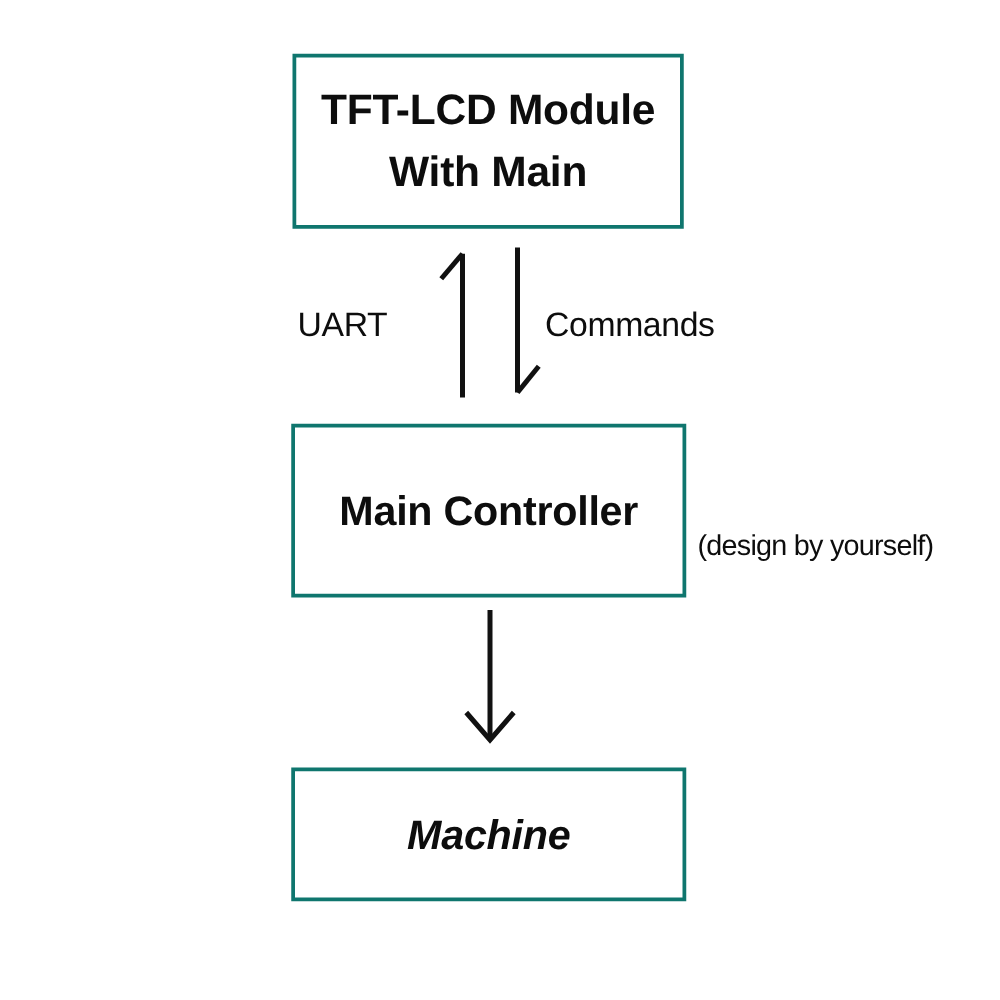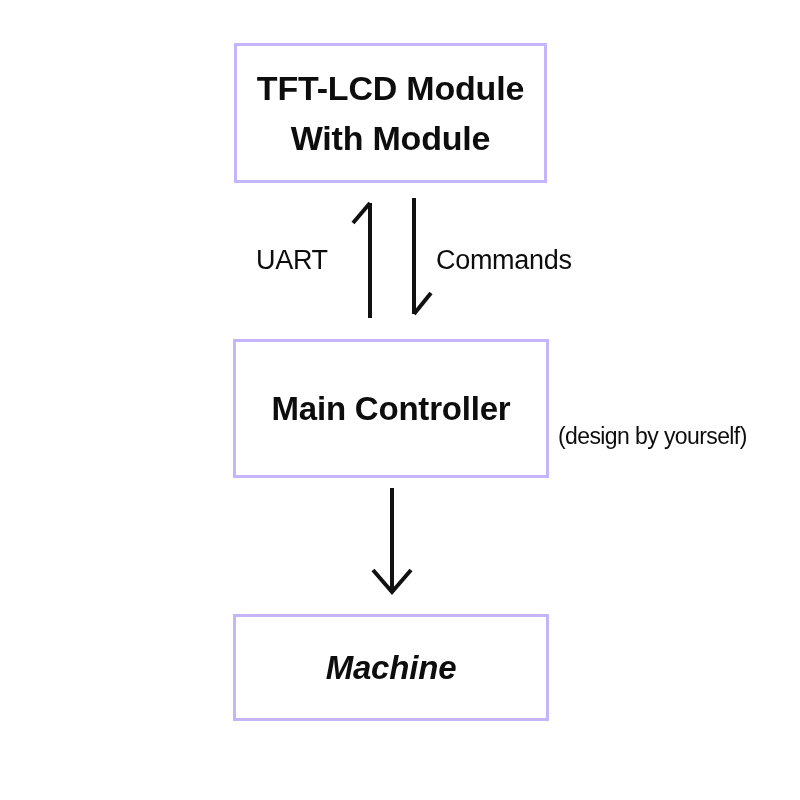--- a/index.html
+++ b/index.html
@@ -16,21 +16,21 @@
     overflow: hidden;
     font-family: "Liberation Sans", sans-serif;
     color: #0d0d0d;
     -webkit-font-smoothing: antialiased;
   }
 
   
   .node {
     position: absolute;
     box-sizing: border-box;
-    border: 3px solid #c4b5fd;
+    border: 3px solid #0f766e;
     background: #ffffff;
     display: flex;
     flex-direction: column;
     align-items: center;
     justify-content: center;
     text-align: center;
   }
   .node .line {
     display: block;
     font-weight: bold;
@@ -48,21 +48,21 @@
   #node-machine .line  { font-size: 33px; line-height: 48px; }
 
   
   .edge-label {
     position: absolute;
     font-size: 27px;
     font-weight: normal;
     white-space: nowrap;
     letter-spacing: -0.3px;
   }
-  #label-uart      { left: 256px; top: 245px; }
+  #label-uart      { left: 238px; top: 245px; }
   #label-commands  { left: 436px; top: 245px; }
 
   #note-design {
     position: absolute;
     left: 558px;
     top: 423px;
     font-size: 23px;
     font-weight: normal;
     white-space: nowrap;
     letter-spacing: -0.6px;
@@ -85,21 +85,21 @@
     stroke-linejoin: miter;
   }
 </style>
 </head>
 <body>
 
 <div id="canvas">
 
   <div class="node" id="node-lcd">
     <span class="line">TFT-LCD Module</span>
-    <span class="line">With Module</span>
+    <span class="line">With Main</span>
   </div>
 
   <svg class="connector" id="conn-uart" viewBox="0 0 60 140">
 
     <path class="stroke" d="M 30 128 L 30 13"></path>
 
     <path class="stroke" d="M 30 13 L 13 33"></path>
   </svg>
 
   <svg class="connector" id="conn-commands" viewBox="0 0 60 140">

